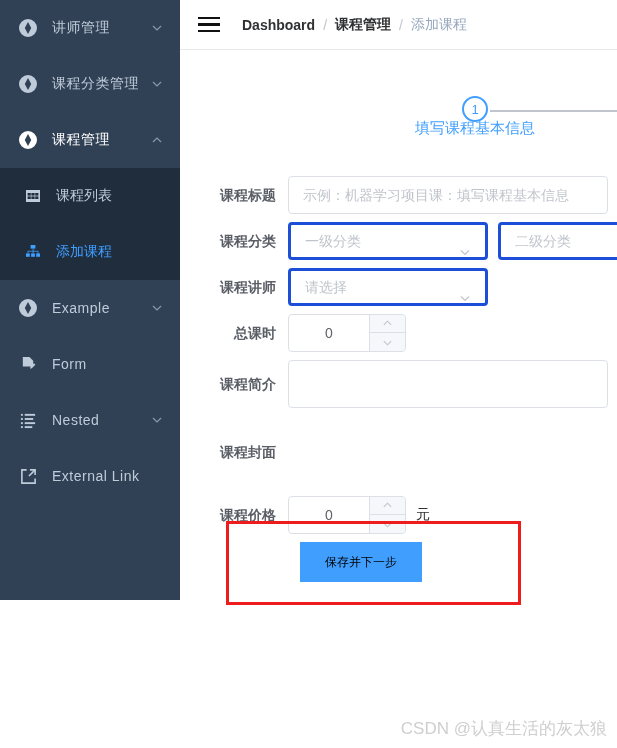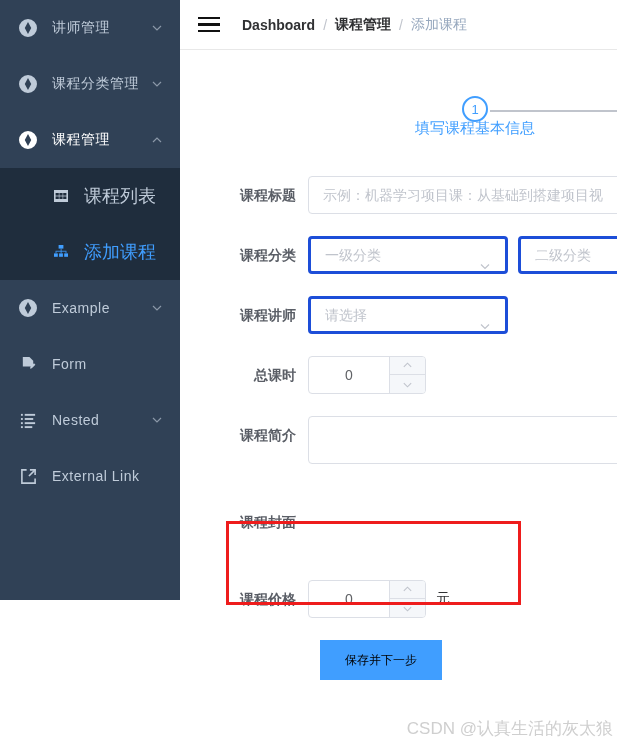--- a/index.html
+++ b/index.html
@@ -40,23 +40,23 @@
   .menu-item .mi-arrow {
     width: 14px; height: 14px; flex: 0 0 14px;
     display: flex; align-items: center; justify-content: center;
   }
   .menu-item .mi-arrow svg { display: block; }
 
   .submenu { background: #1f2d3d; }
   .submenu-item {
     height: 56px;
     display: flex; align-items: center;
-    padding-left: 52px;
+    padding-left: 24px;
     color: #bfcbd9;
-    font-size: 18px;
+    font-size: 14px;
     cursor: pointer;
   }
   .submenu-item .si-icon {
     width: 18px; height: 18px; flex: 0 0 18px;
     display: flex; align-items: center; justify-content: center;
     margin-right: 14px;
   }
   .submenu-item .si-icon svg { display: block; }
   .submenu-item.active { color: #409eff; }
   .submenu-item.active .si-icon svg { fill: #409eff; }
@@ -129,24 +129,23 @@
     text-align: center;
     font-size: 15px;
     color: #409eff;
     white-space: nowrap;
   }
 
   
   .form { position: relative; padding-top: 10px; }
   .form-row {
     display: flex;
-    align-items: flex-start;
-    margin-bottom: 22px;
+    align-items: center;
+    margin-bottom: 8px;
     min-height: 38px;
-    padding-left: 20px;
   }
   .form-label {
     width: 108px;
     flex: 0 0 108px;
     text-align: right;
     padding-right: 12px;
     font-size: 14px;
     color: #5a5e66;
     font-weight: bold;
     line-height: 38px;
@@ -242,21 +241,21 @@
     left: 226px; top: 521px;
     width: 295px; height: 84px;
     border: 3px solid #ee1c1c;
     pointer-events: none;
     z-index: 20;
     background: transparent;
   }
 
   .watermark {
     position: absolute;
-    right: 4px; bottom: 8px;
+    right: 10px; bottom: 8px;
     font-size: 17px;
     color: #cfcfcf;
     white-space: nowrap;
     z-index: 30;
   }
 </style>
 </head>
 <body>
 
 <div class="app">
@@ -423,21 +422,21 @@
         </div>
         <div class="step-title">填写课程基本信息</div>
       </div>
     </div>
 
     <div class="form">
 
       <div class="form-row">
         <div class="form-label">课程标题</div>
         <div class="form-ctrl">
-          <div class="inp title">示例：机器学习项目课：从基础到搭建项目视</div>
+          <div class="inp title">示例：机器学习项目课：填写课程基本信息</div>
         </div>
       </div>
 
       <div class="form-row">
         <div class="form-label">课程分类</div>
         <div class="form-ctrl">
           <div class="sel">
             <span class="sel-text">一级分类</span>
             <span class="caret">
               <svg width="12" height="12" viewBox="0 0 12 12">

